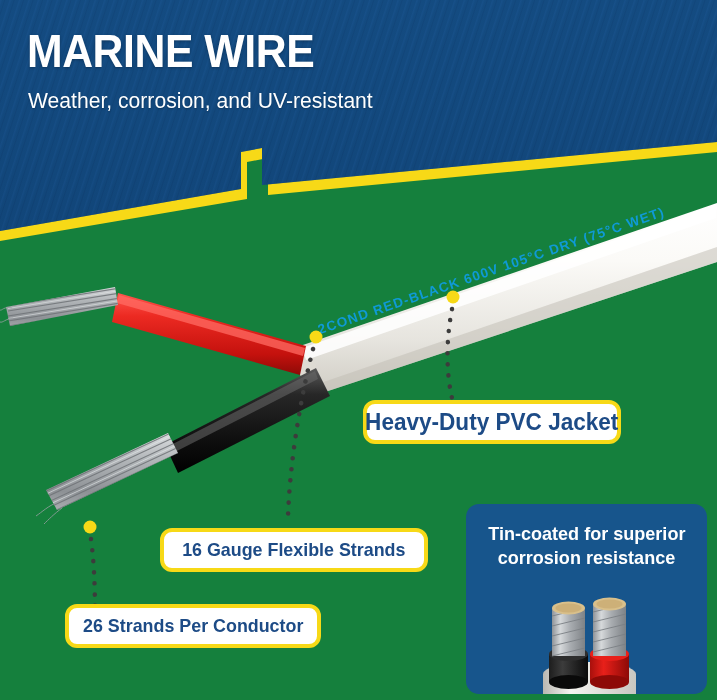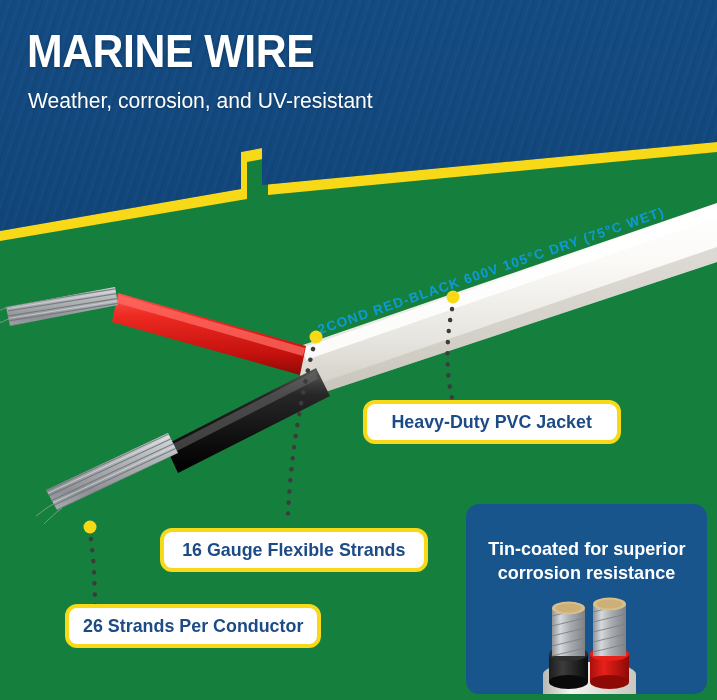--- a/index.html
+++ b/index.html
@@ -35,33 +35,33 @@
     background:#ffffff;
     border:4px solid #f7d917;
     border-radius:12px;
     color:#1d4b86;
     font-weight:bold;
     display:flex;align-items:center;justify-content:center;
     box-sizing:border-box;
     white-space:nowrap;
   }
   .callout span{transform:scaleX(0.94);transform-origin:center;display:inline-block;}
-  #callout-jacket{left:363px;top:400px;width:258px;height:44px;font-size:19px;}
+  #callout-jacket{left:363px;top:400px;width:258px;height:44px;font-size:24px;}
   #callout-gauge {left:160px;top:519px;width:268px;height:44px;font-size:19px;margin-top:9px;}
   #callout-strands{left:65px;top:604px;width:256px;height:44px;font-size:19px;}
 
   
   #inset-panel{
     position:absolute;left:466px;top:504px;width:241px;height:190px;
     background:#17558c;border-radius:13px;overflow:hidden;
   }
   #inset-title{
     position:absolute;left:0;top:18px;width:241px;
     text-align:center;color:#ffffff;font-weight:bold;
-    font-size:19px;line-height:24px;margin-top:15px;
+    font-size:19px;line-height:24px;
   }
   #inset-title span{display:inline-block;transform:scaleX(0.95);}
   .inset-svg{position:absolute;left:0;top:0;}
 </style>
 </head>
 <body>
 
 <div id="stage">
 
   <div class="hdr-wrap">

